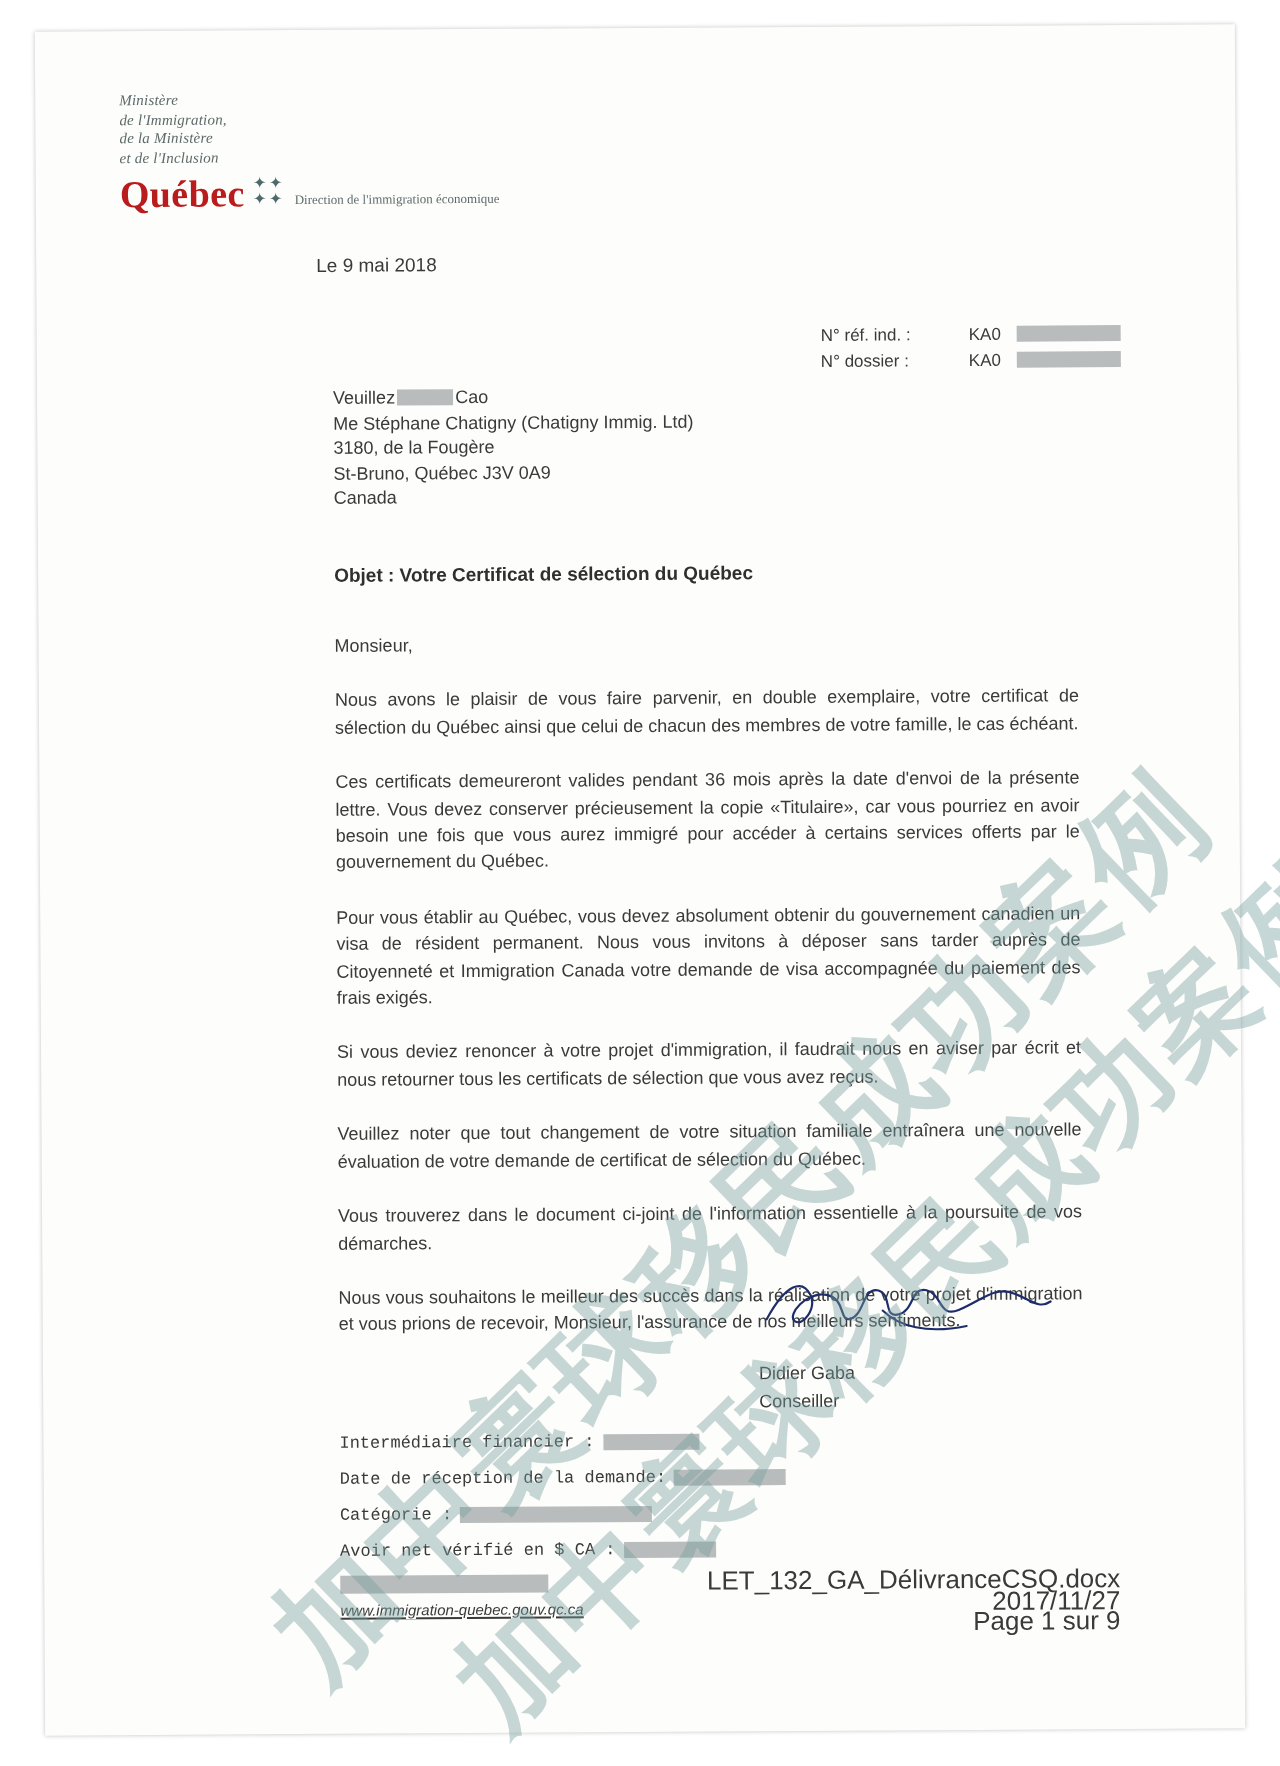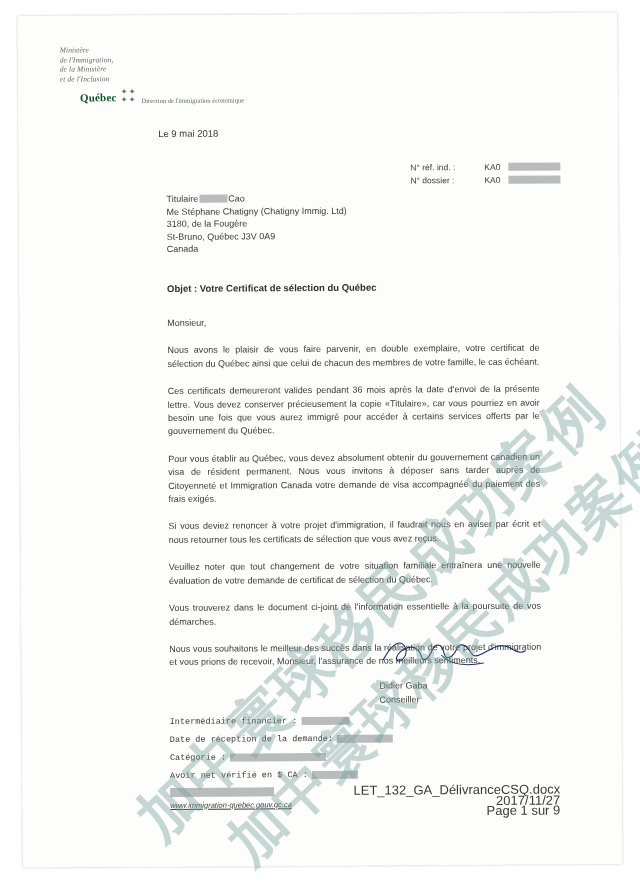--- a/index.html
+++ b/index.html
@@ -50,26 +50,25 @@
     color: #5d6a6a;
     letter-spacing: 0.1px;
   }
   .lh-quebec-row {
     display: flex;
     align-items: flex-end;
     margin-top: 5px;
   }
   .lh-quebec {
     font-family: "Liberation Serif", serif;
-    font-size: 11px;
+    font-size: 19px;
     font-weight: bold;
-    color: #14532d;
+    color: #b91c1c;
     letter-spacing: 0.2px;
     line-height: 17px;
-    margin-left: 20px;
   }
   .lh-flag {
     margin-left: 4px;
     margin-bottom: 3px;
     display: grid;
     grid-template-columns: repeat(2, 7px);
     grid-template-rows: repeat(2, 7px);
     gap: 1px;
   }
   .lh-flag span {
@@ -281,21 +280,21 @@
         </div>
         <div class="refrow">
           <span class="reflabel">N° dossier :</span>
           <span class="refval">KA0</span>
           <span class="redact" style="width:52px;"></span>
         </div>
       </div>
 
       <div class="addr">
         <div>
-          <span>Titulaire</span><span class="redact-inline"></span><span>Cao</span>
+          <span>Veuillez</span><span class="redact-inline"></span><span>Cao</span>
         </div>
         <div>Me Stéphane Chatigny (Chatigny Immig. Ltd)</div>
         <div>3180, de la Fougère</div>
         <div>St-Bruno, Québec  J3V 0A9</div>
         <div>Canada</div>
       </div>
 
       <div class="objet">Objet : Votre Certificat de sélection du Québec</div>
 
       <div class="body">

